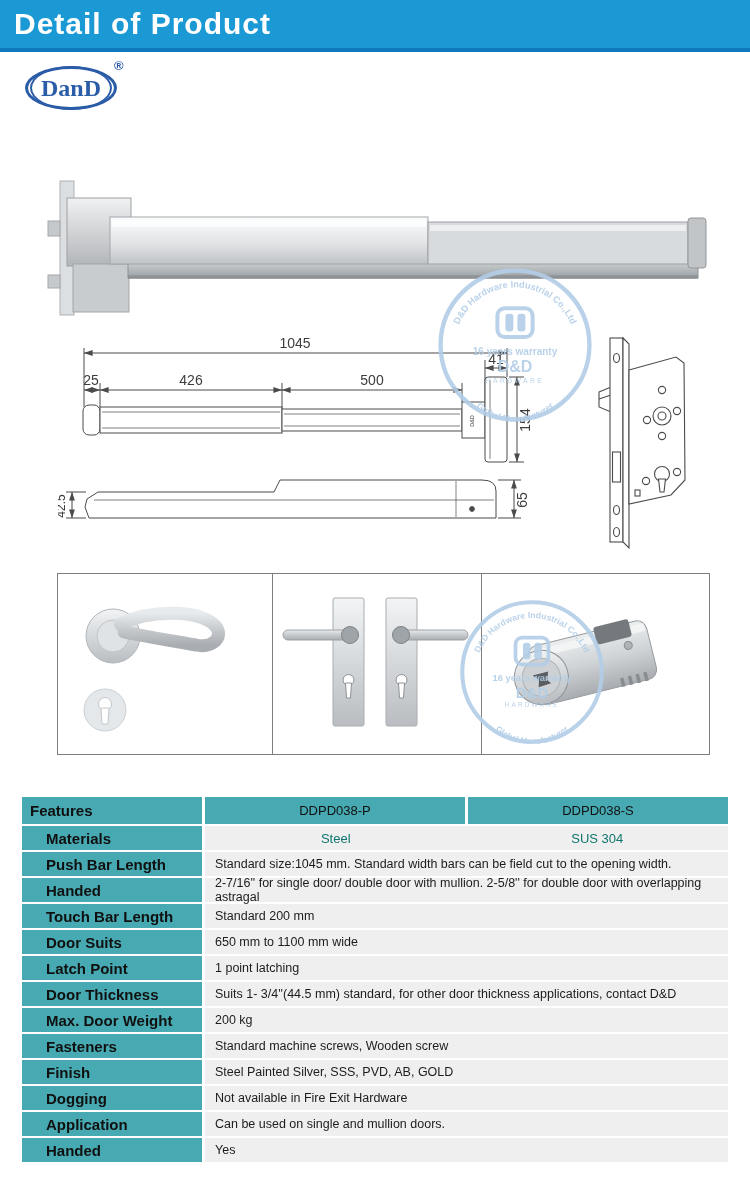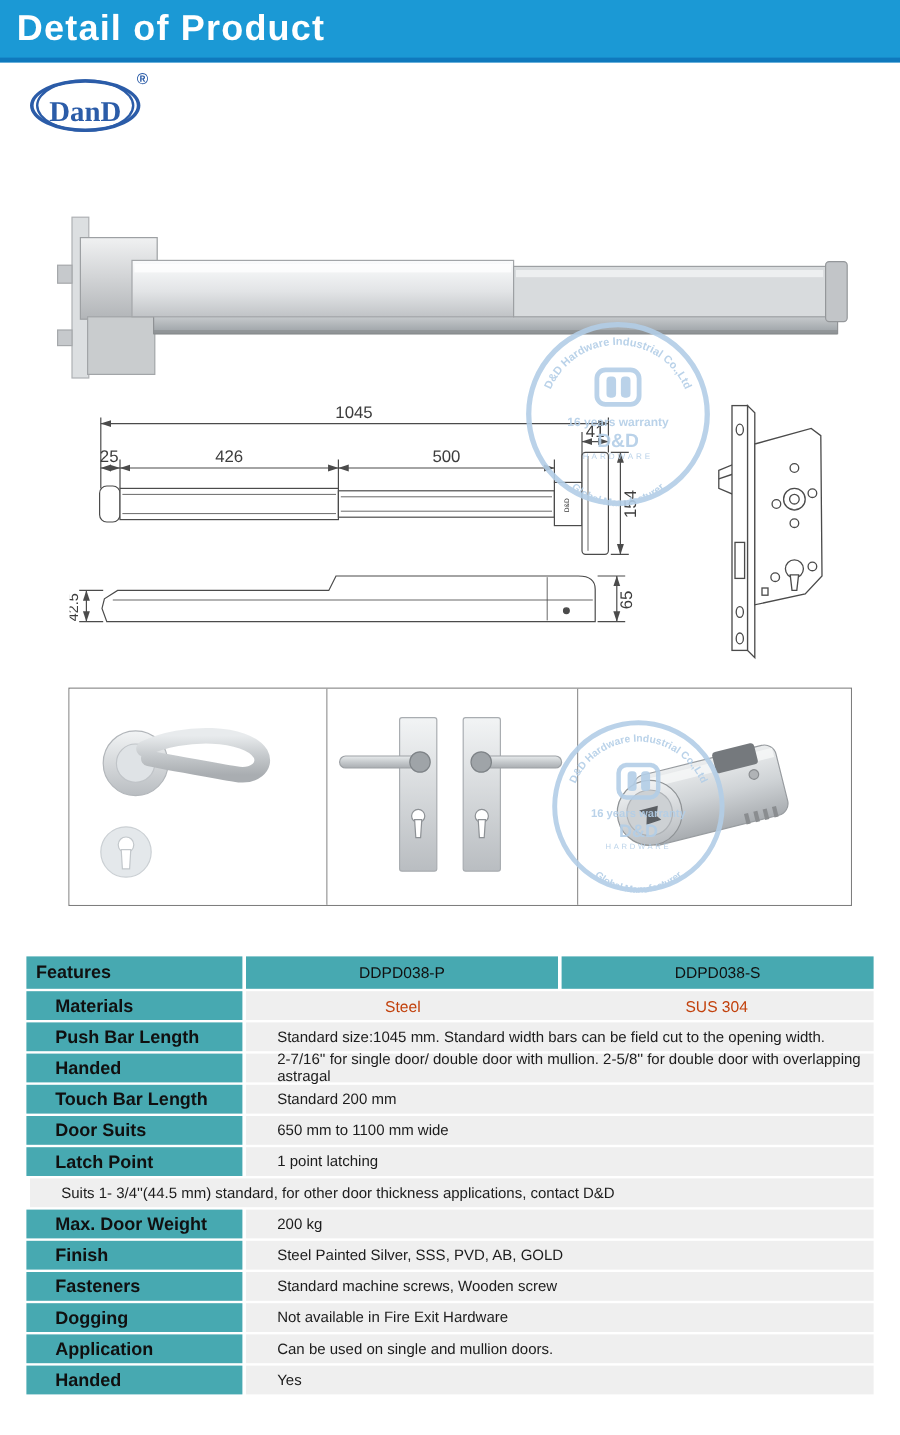--- a/index.html
+++ b/index.html
@@ -12,21 +12,21 @@
 
   
   .hdr{position:absolute;left:0;top:0;width:750px;height:52px;background:var(--blue);
        border-bottom:4px solid var(--blue-dark);display:flex;align-items:center;}
   .hdr-title{color:#fff;font-weight:bold;font-size:30px;letter-spacing:1px;padding-left:14px;}
 
   
   .logo{position:absolute;left:25px;top:66px;width:92px;height:44px;border:3px solid var(--logo);
         border-radius:50%;display:flex;align-items:center;justify-content:center;}
   .logo-inner{width:82px;height:44px;border:2px solid var(--logo);border-radius:50%;
-        display:flex;align-items:flex-end;justify-content:center;}
+        display:flex;align-items:center;justify-content:center;}
   .logo-text{font-family:"Liberation Serif",serif;font-weight:bold;font-size:24px;color:var(--logo);}
   .logo-reg{position:absolute;left:114px;top:58px;font-size:13px;color:var(--logo);font-weight:bold;}
 
   .abs{position:absolute;}
   .photo-row{position:absolute;left:57px;top:573px;width:653px;height:182px;
              border:1px solid #7e7e7e;display:flex;background:#fff;}
   .photo-cell{border-right:1px solid #7e7e7e;background:#fff;overflow:hidden;}
   .photo-cell:last-child{border-right:none;}
   .pc1{width:215px;} .pc2{width:209px;} .pc3{flex:1;}
 
@@ -36,23 +36,23 @@
   .spec-table{position:absolute;left:22px;top:797px;width:706px;}
   .spec-row{display:flex;margin-bottom:2px;height:24px;}
   .spec-row.hdr-row{height:27px;}
   .cell{box-sizing:border-box;}
   .cell.label{width:180px;flex:none;background:var(--teal);display:flex;align-items:center;
               padding-left:24px;font-weight:bold;font-size:15px;color:#101010;}
   .cell.label.features{font-size:15px;padding-left:8px;}
   .cell.col{flex:1;background:var(--teal);margin-left:3px;display:flex;align-items:center;
             justify-content:center;font-size:13px;color:#111;}
   .cell.value{flex:1;background:var(--cellbg);margin-left:3px;display:flex;align-items:center;
-              padding-left:26px;font-size:12.5px;color:#1c1c1c;}
+              padding-left:10px;font-size:12.5px;color:#1c1c1c;}
   .cell.valwrap{flex:1;background:var(--cellbg);margin-left:3px;display:flex;}
-  .half{flex:1;display:flex;align-items:center;justify-content:center;font-size:13px;color:#c2410c;}
+  .half{flex:1;display:flex;align-items:center;justify-content:center;font-size:13px;color:#0f766e;}
 
   svg text{font-family:"Liberation Sans",sans-serif;}
 </style>
 </head>
 <body>
 
 <div class="page">
 
   <div class="hdr">
     <div class="hdr-title">Detail of Product</div>
@@ -334,35 +334,36 @@
       </div>
       <div class="spec-row">
         <div class="cell label">Door Suits</div>
         <div class="cell value">650 mm to 1100 mm wide</div>
       </div>
       <div class="spec-row">
         <div class="cell label">Latch Point</div>
         <div class="cell value">1 point latching</div>
       </div>
       <div class="spec-row">
+        <div class="cell label">Door Thickness</div>
         <div class="cell value">Suits 1- 3/4''(44.5 mm) standard, for other door thickness applications, contact D&amp;D</div>
       </div>
       <div class="spec-row">
         <div class="cell label">Max. Door Weight</div>
         <div class="cell value">200 kg</div>
       </div>
       <div class="spec-row">
+        <div class="cell label">Fasteners</div>
+        <div class="cell value">Standard machine screws, Wooden screw</div>
+      </div>
+      <div class="spec-row">
         <div class="cell label">Finish</div>
         <div class="cell value">Steel Painted Silver, SSS, PVD, AB, GOLD</div>
       </div>
       <div class="spec-row">
-        <div class="cell label">Fasteners</div>
-        <div class="cell value">Standard machine screws, Wooden screw</div>
-      </div>
-      <div class="spec-row">
         <div class="cell label">Dogging</div>
         <div class="cell value">Not available in Fire Exit Hardware</div>
       </div>
       <div class="spec-row">
         <div class="cell label">Application</div>
         <div class="cell value">Can be used on single and mullion doors.</div>
       </div>
       <div class="spec-row">
         <div class="cell label">Handed</div>
         <div class="cell value">Yes</div>

